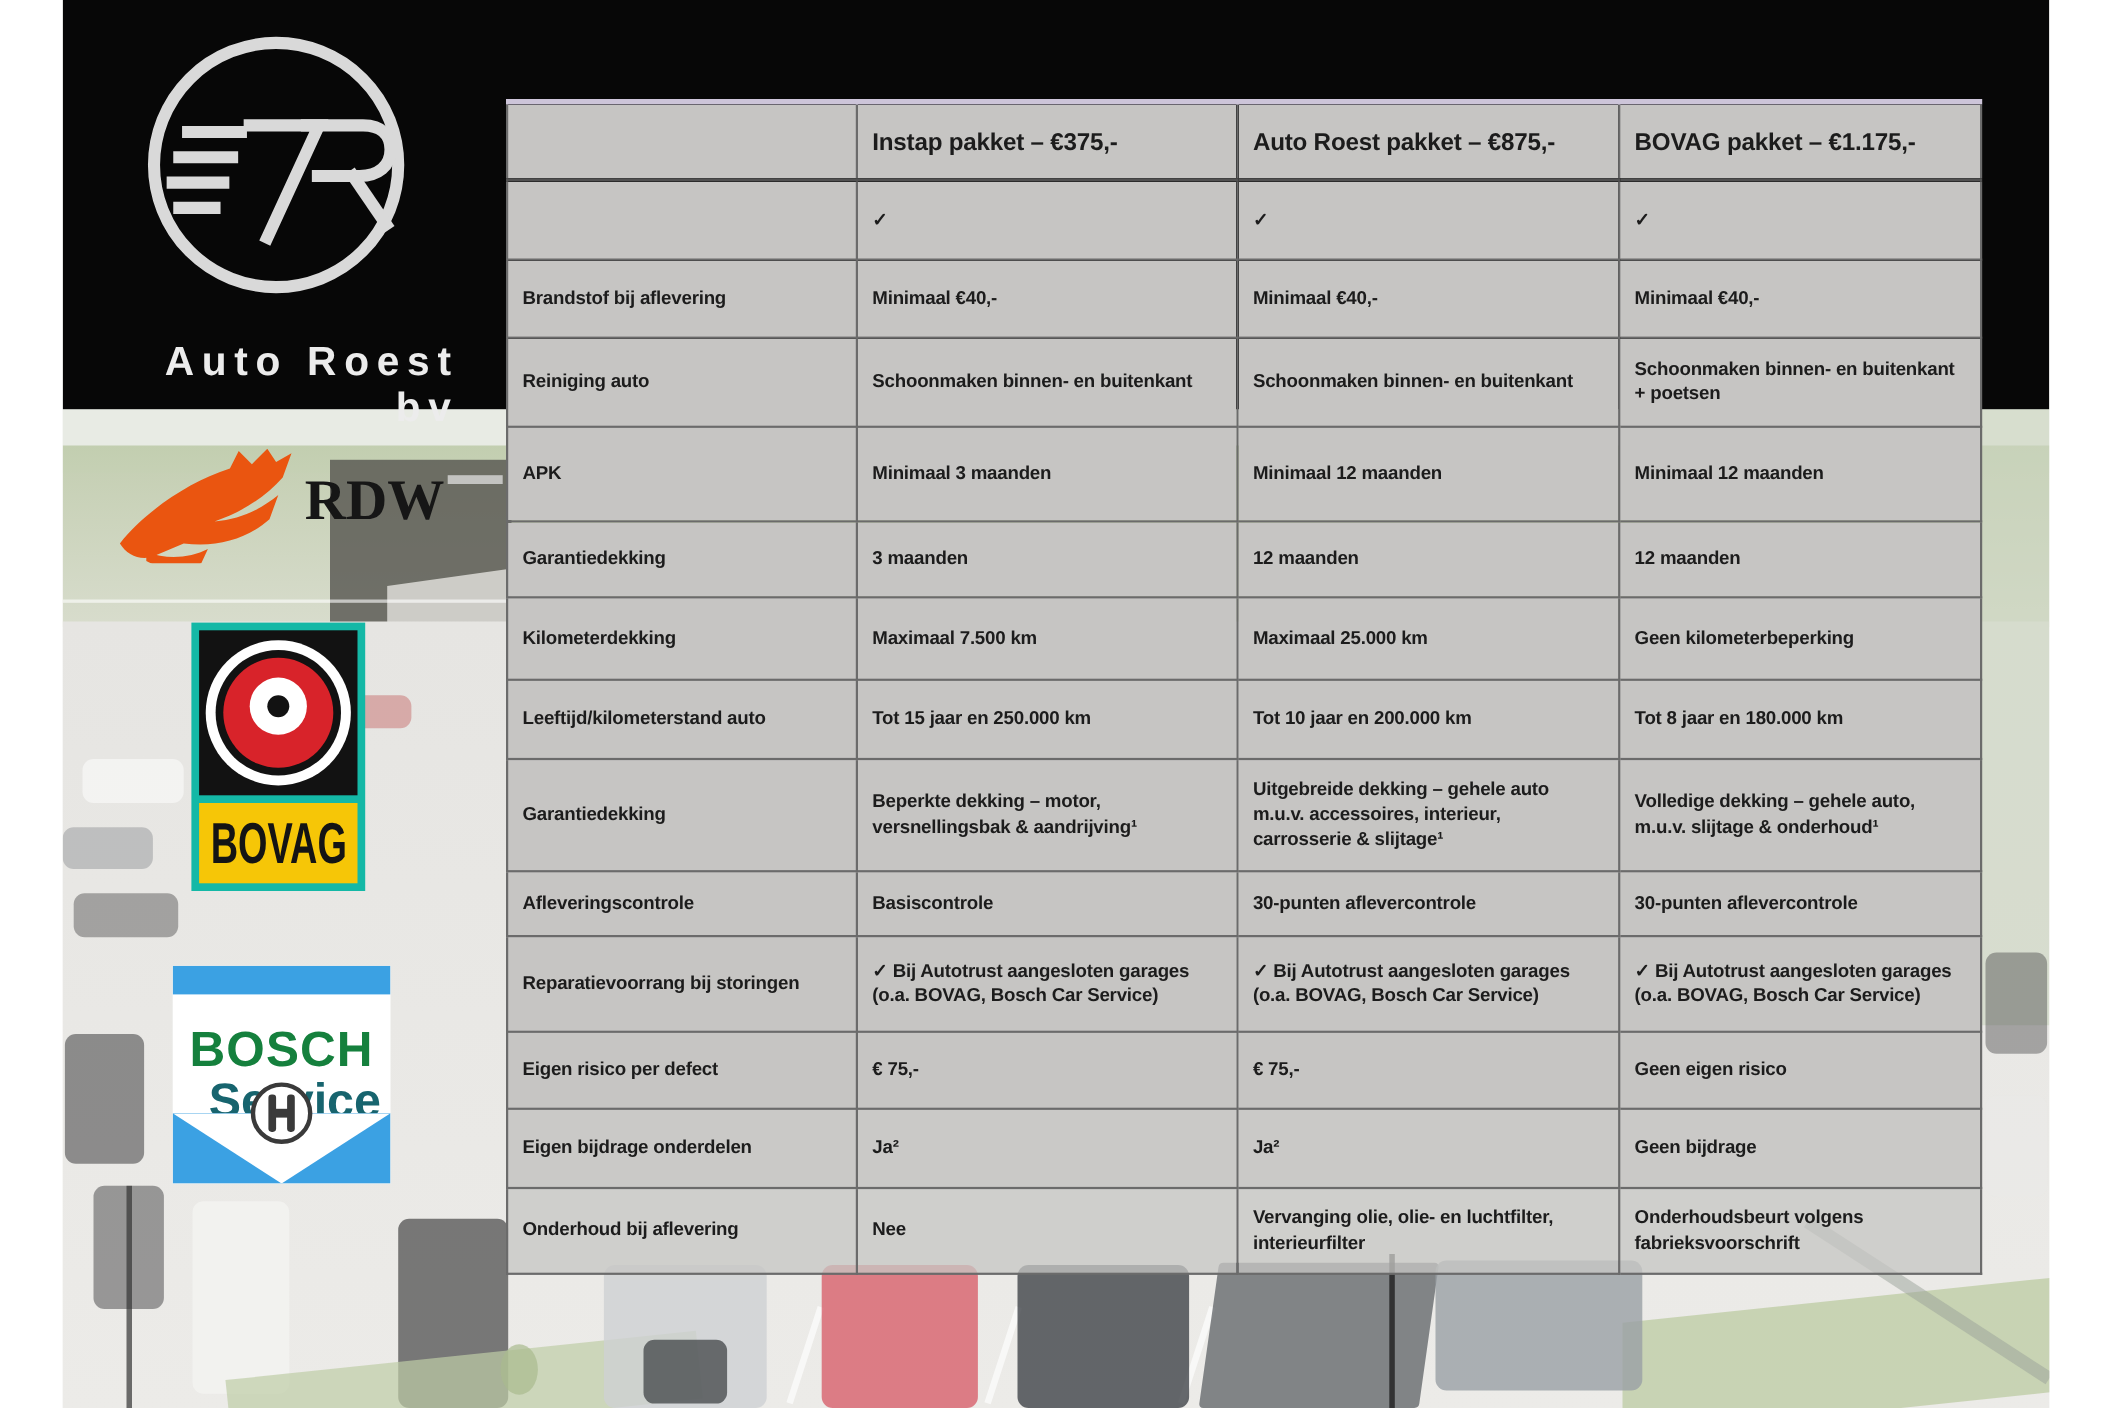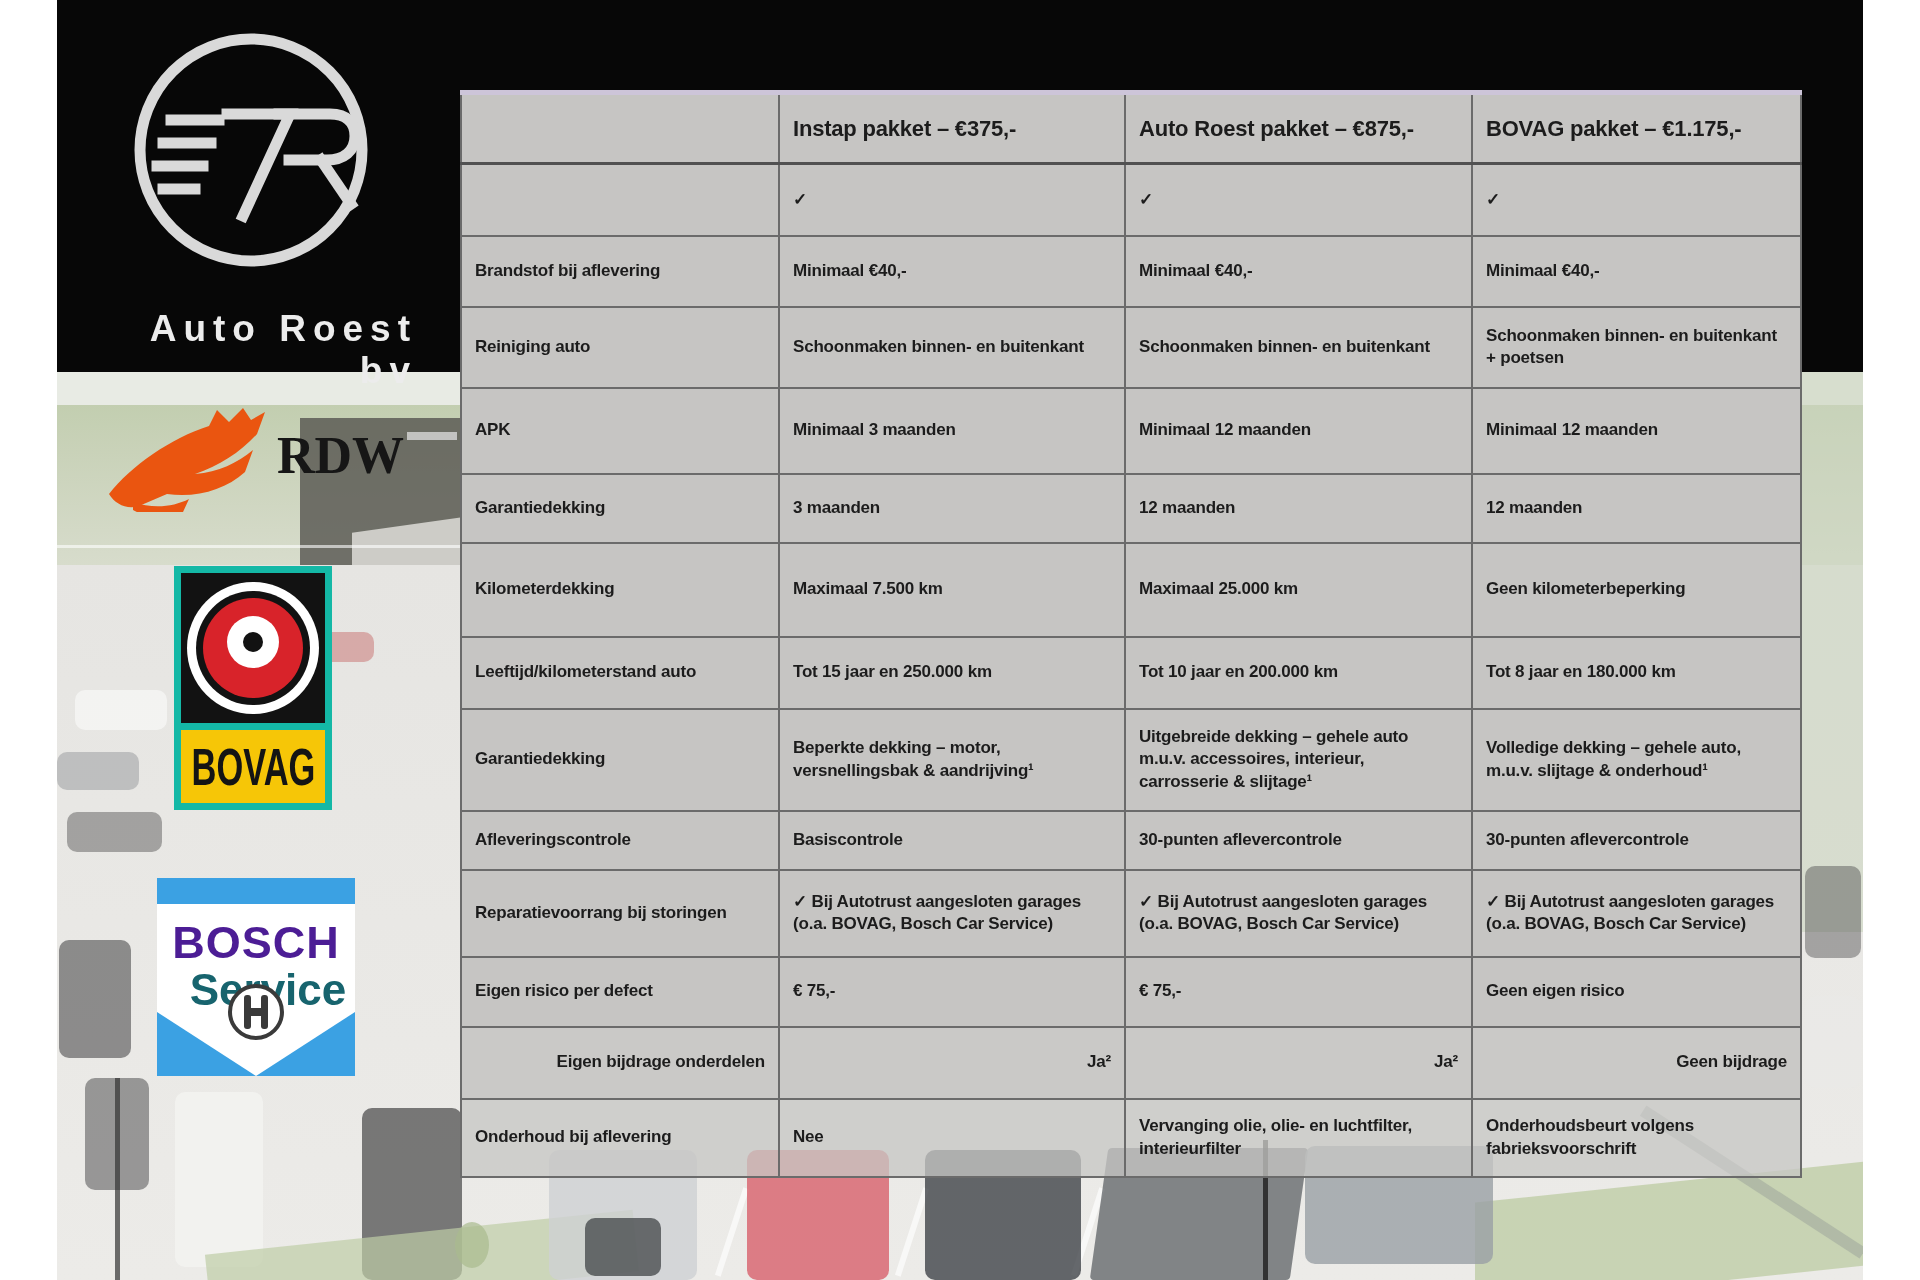--- a/index.html
+++ b/index.html
@@ -38,35 +38,35 @@
   .bovag-black{position:relative;height:150px;background:#121212;overflow:hidden;}
   .bv-circle{position:absolute;left:6px;top:9px;width:132px;height:132px;border-radius:50%;background:#fff;}
   .bv-ring{position:absolute;inset:9px;border-radius:50%;background:#121212;}
   .bv-red{position:absolute;inset:7px;border-radius:50%;background:#d8232a;}
   .bv-mag{position:absolute;left:40px;top:34px;width:52px;height:52px;border-radius:50%;background:#fff;}
   .bv-dot{position:absolute;left:16px;top:16px;width:20px;height:20px;border-radius:50%;background:#121212;}
   .bovag-yellow{margin-top:7px;height:73px;background:#f6c607;display:flex;align-items:center;justify-content:center;}
   .bovag-word{font-weight:700;font-size:42px;color:#141414;transform:scale(.82,1.25);letter-spacing:0px;}
   .bosch-card{position:absolute;left:100px;top:878px;width:198px;height:198px;background:#fff;z-index:3;overflow:hidden;}
   .bosch-top{height:26px;background:#3ba1e3;}
-  .bosch-name{text-align:center;margin-top:13px;font-weight:700;font-size:45px;color:#4c1d95;letter-spacing:1px;}
+  .bosch-name{text-align:center;margin-top:24px;font-weight:700;font-size:45px;color:#15803d;letter-spacing:1px;}
   .bosch-service{text-align:center;margin-top:-4px;font-weight:700;font-size:44px;color:#17646e;padding-left:24px;}
   .bosch-bottom{position:absolute;left:0;bottom:0;width:198px;height:64px;background:#3ba1e3;}
   .bosch-shield{position:absolute;left:0;bottom:0;width:198px;height:64px;background:#fff;
                 clip-path:polygon(0 0,100% 0,50% 100%);}
   .bosch-sym{position:absolute;left:69px;top:104px;}
 
   
   .pkg-table{position:absolute;left:403px;top:90px;width:1340px;z-index:4;border-collapse:collapse;
              table-layout:fixed;border:2px solid #4f4f4f;border-top:5px solid #cdc5d9;}
   .pkg-table th,.pkg-table td{border:2px solid #6b6b6b;background:#c6c5c3;color:#1c1c1c;
              text-align:left;vertical-align:middle;padding:6px 13px;font-weight:700;
              font-size:17px;line-height:1.32;letter-spacing:-0.2px;overflow:hidden;}
   .pkg-table th{font-size:22px;border-bottom:3px solid #515151;}
-  .pkg-table tr.t-soft td{background:rgba(198,197,195,.9);text-align:right;}
+  .pkg-table tr.t-soft td{background:rgba(198,197,195,.9);}
   .pkg-table tr.t-softer td{background:rgba(199,198,196,.76);}
 </style>
 </head>
 <body>
 
 <div class="stage">
 
   <div class="photo">
     <div class="ph sky"></div>
     <div class="ph field"></div>
@@ -204,21 +204,21 @@
         <td>Minimaal 3 maanden</td>
         <td>Minimaal 12 maanden</td>
         <td>Minimaal 12 maanden</td>
       </tr>
       <tr style="height:69px">
         <td>Garantiedekking</td>
         <td>3 maanden</td>
         <td>12 maanden</td>
         <td>12 maanden</td>
       </tr>
-      <tr style="height:94px">
+      <tr style="height:75px">
         <td>Kilometerdekking</td>
         <td>Maximaal 7.500 km</td>
         <td>Maximaal 25.000 km</td>
         <td>Geen kilometerbeperking</td>
       </tr>
       <tr style="height:72px">
         <td>Leeftijd/kilometerstand auto</td>
         <td>Tot 15 jaar en 250.000 km</td>
         <td>Tot 10 jaar en 200.000 km</td>
         <td>Tot 8 jaar en 180.000 km</td>

